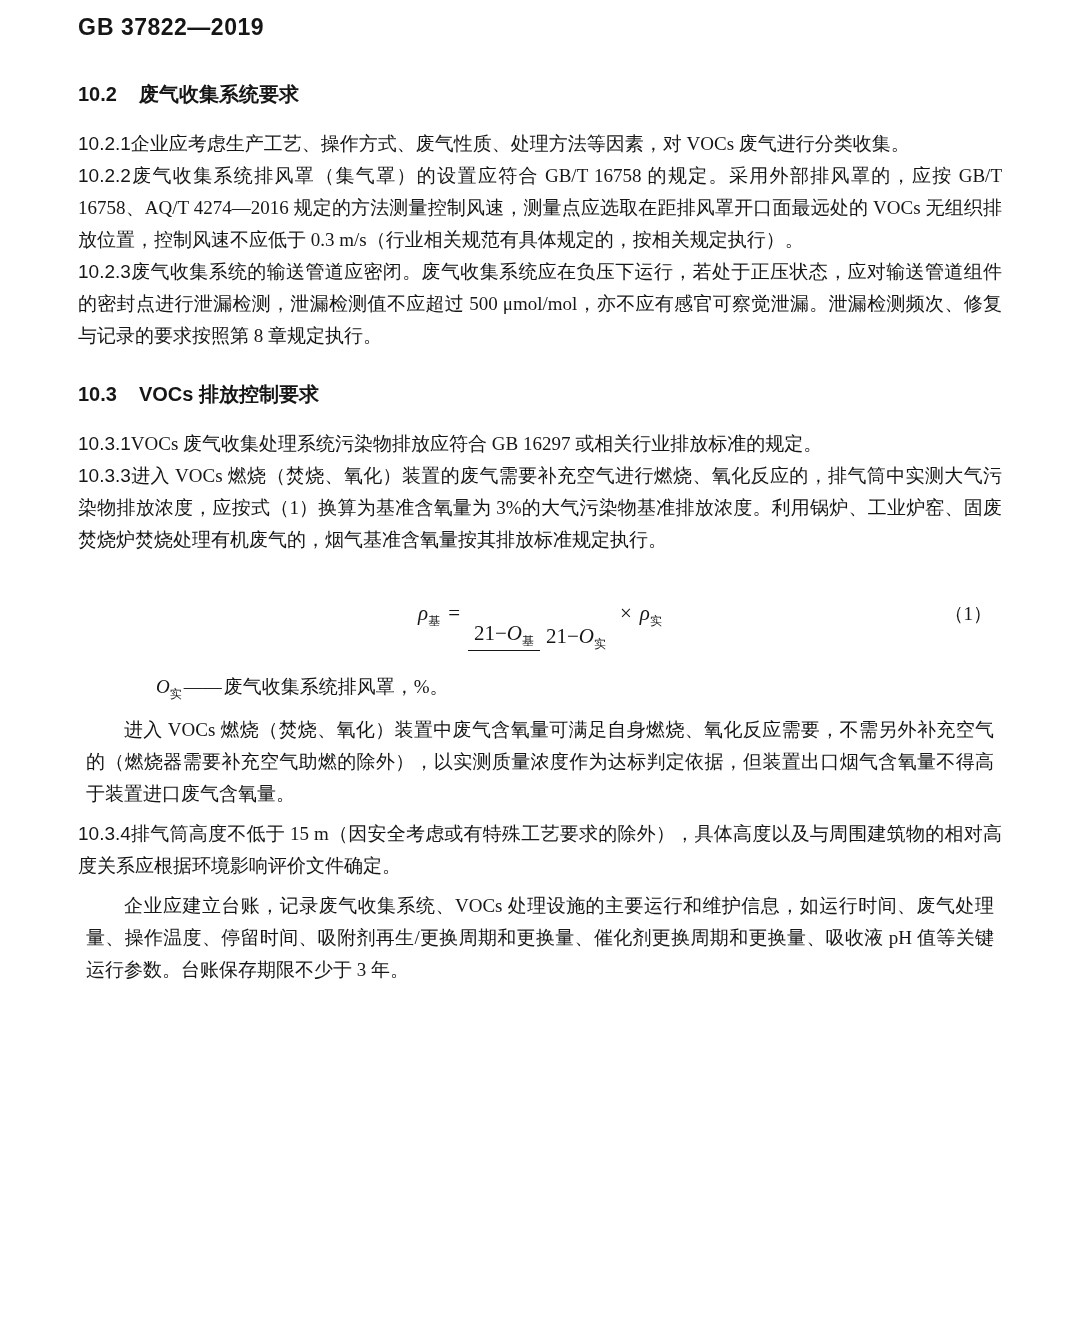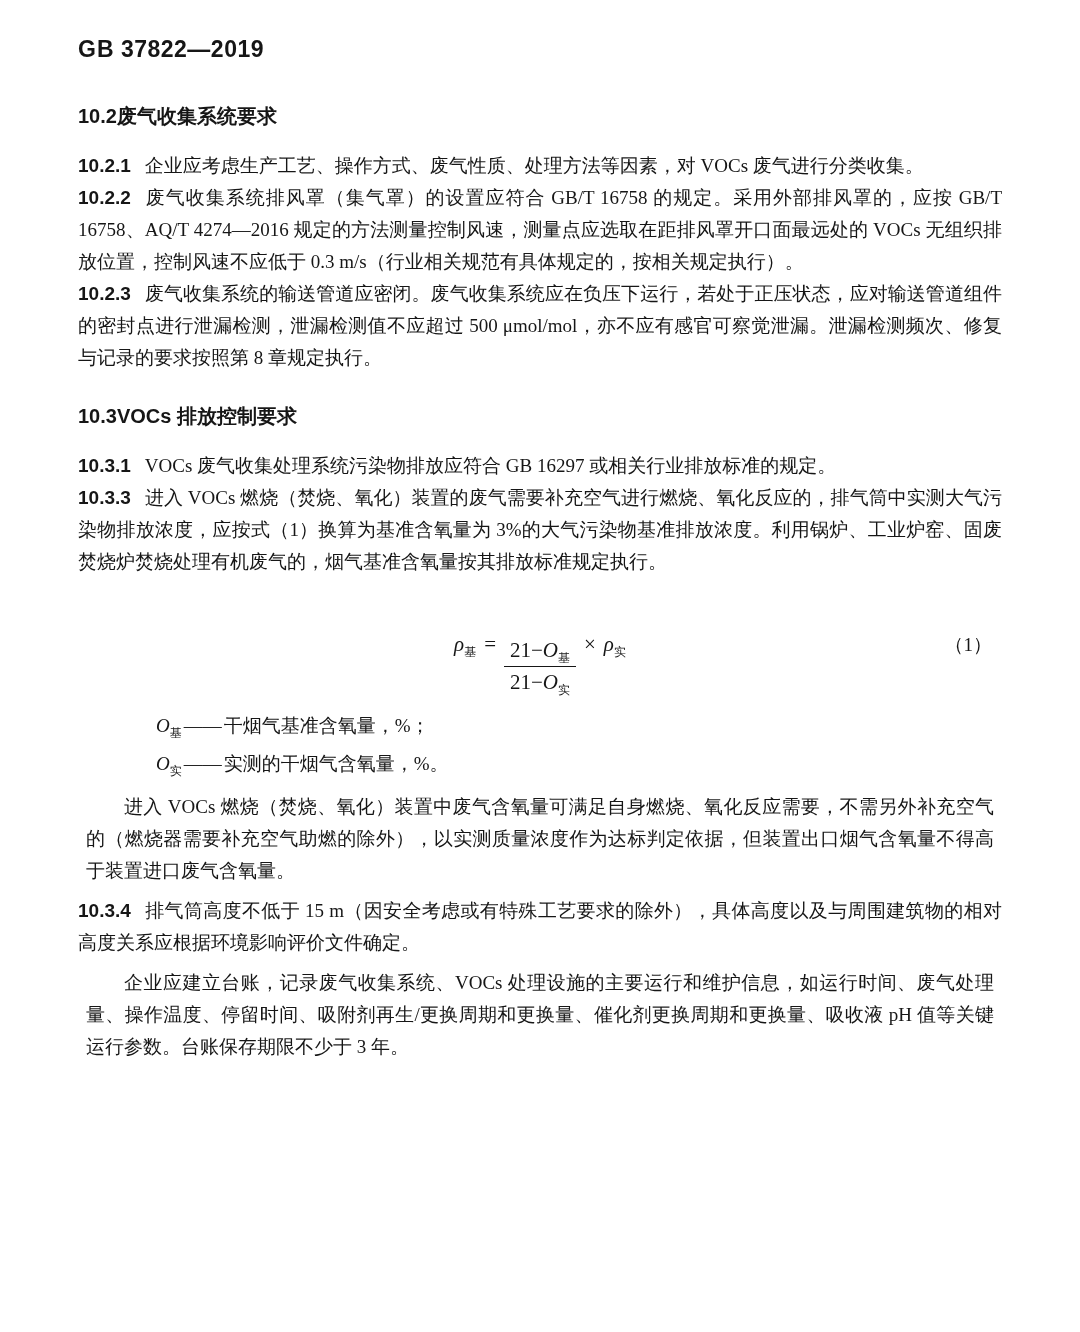--- a/index.html
+++ b/index.html
@@ -5,21 +5,21 @@
   html,body { margin:0; padding:0; }
   body {
     width:1080px; height:1332px;
     background:#ffffff;
     color:#161616;
     font-family:"Liberation Serif","DejaVu Serif",serif;
   }
   .page {
     box-sizing:border-box;
     width:1080px; height:1332px;
-    padding:36px 78px 0 78px;
+    padding:14px 78px 0 78px;
     font-size:19px;
     line-height:32px;
     text-align:justify;
   }
   .doc-number {
     font-family:"Liberation Sans","DejaVu Sans",sans-serif;
     font-size:23px;
     line-height:26px;
     margin-bottom:42px;
     text-align:left;
@@ -27,27 +27,26 @@
   .doc-number .gb { font-weight:bold; letter-spacing:1px; }
   .doc-number .num { font-weight:600; letter-spacing:0.5px; }
   .sec-heading {
     font-family:"Liberation Sans","DejaVu Sans",sans-serif;
     font-weight:bold;
     font-size:20px;
     line-height:24px;
     margin:30px 0 22px 0;
     text-align:left;
   }
-  .sec-heading .h-num { }
+  .sec-heading .h-num { margin-right:22px; }
   p.clause { margin:0; }
   .cnum {
     font-family:"Liberation Sans","DejaVu Sans",sans-serif;
-    font-weight:bold;
+    font-weight:normal;
     font-size:19px;
-    margin-right:14px;
   }
   p.indent { margin:8px; text-indent:2em; }
 
   
   .eq-row {
     position:relative;
     margin:16px 0 12px 0;
     display:flex;
     justify-content:center;
     align-items:center;
@@ -65,22 +64,22 @@
     font-size:12px;
     font-style:normal;
     line-height:0;
     position:relative;
     vertical-align:baseline;
     bottom:-5px;
   }
   .formula .op { margin:0 8px; }
   .frac {
     display:inline-flex;
-    flex-direction:column;
-    align-items:flex-end;
+    flex-direction:row;
+    align-items:flex-start;
     text-align:center;
     margin-top:44px;
   }
   .frac .top { border-bottom:1.6px solid #161616; padding:0 6px 3px 6px; }
   .frac .bot { padding:3px 6px 0 6px; }
   .eqno {
     position:absolute;
     right:10px; top:50%;
     transform:translateY(-50%);
     font-size:19px;
@@ -142,25 +141,21 @@
     </div>
     <span class="eqno">（1）</span>
   </div>
 
   <div class="where">
     <div class="wrow">
       <span class="wlabel"></span>
     </div>
     <div class="wrow">
       <span class="wlabel"></span>
-      <span><span class="wsym">O</span><sub>基</sub><span class="wdash">——</span><span>干烟气基准含氧量，%；</span></span>
-    </div>
-    <div class="wrow">
-      <span class="wlabel"></span>
-      <span><span class="wsym">O</span><sub>实</sub><span class="wdash">——</span><span>实测的干烟气含氧量，%。</span></span>
+      <span><span class="wsym">O</span><sub>实</sub><span class="wdash">——</span><span>废气收集系统排风罩，%。</span></span>
     </div>
   </div>
 
   <p class="indent">进入 VOCs 燃烧（焚烧、氧化）装置中废气含氧量可满足自身燃烧、氧化反应需要，不需另外补充空气的（燃烧器需要补充空气助燃的除外），以实测质量浓度作为达标判定依据，但装置出口烟气含氧量不得高于装置进口废气含氧量。</p>
 
   <p class="clause">
     <span class="cnum">10.3.4</span><span>排气筒高度不低于 15 m（因安全考虑或有特殊工艺要求的除外），具体高度以及与周围建筑物的相对高度关系应根据环境影响评价文件确定。</span>
   </p>
 
 

